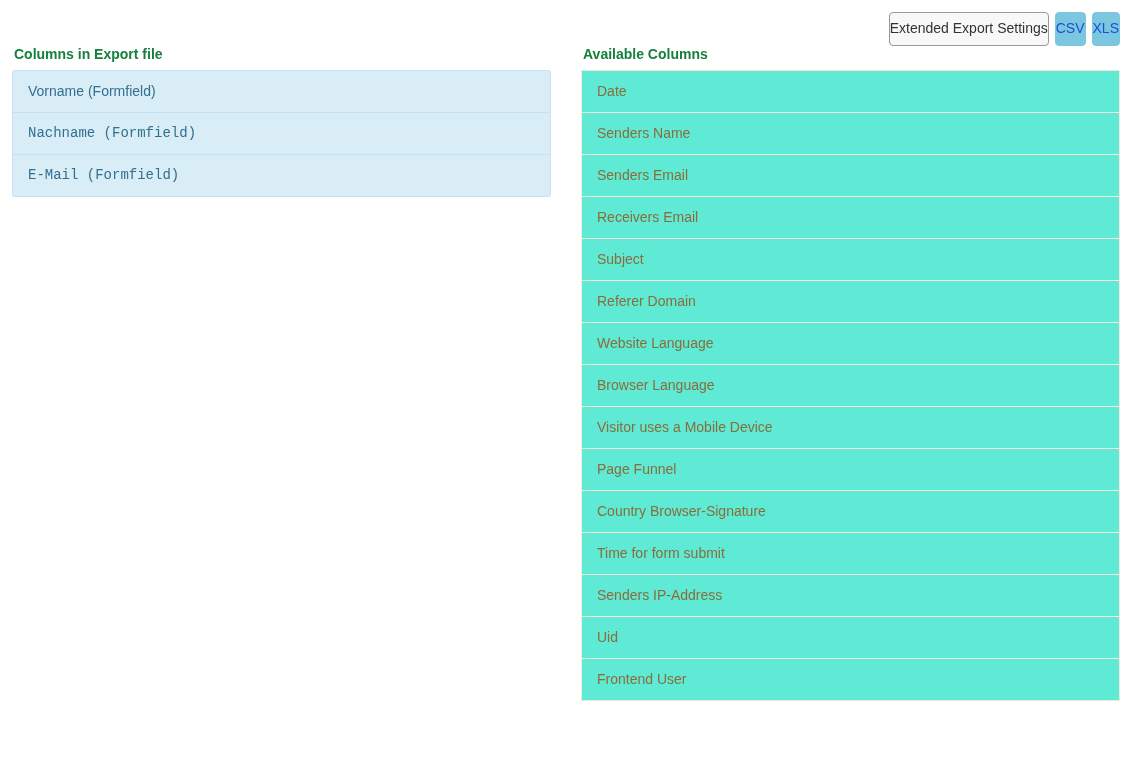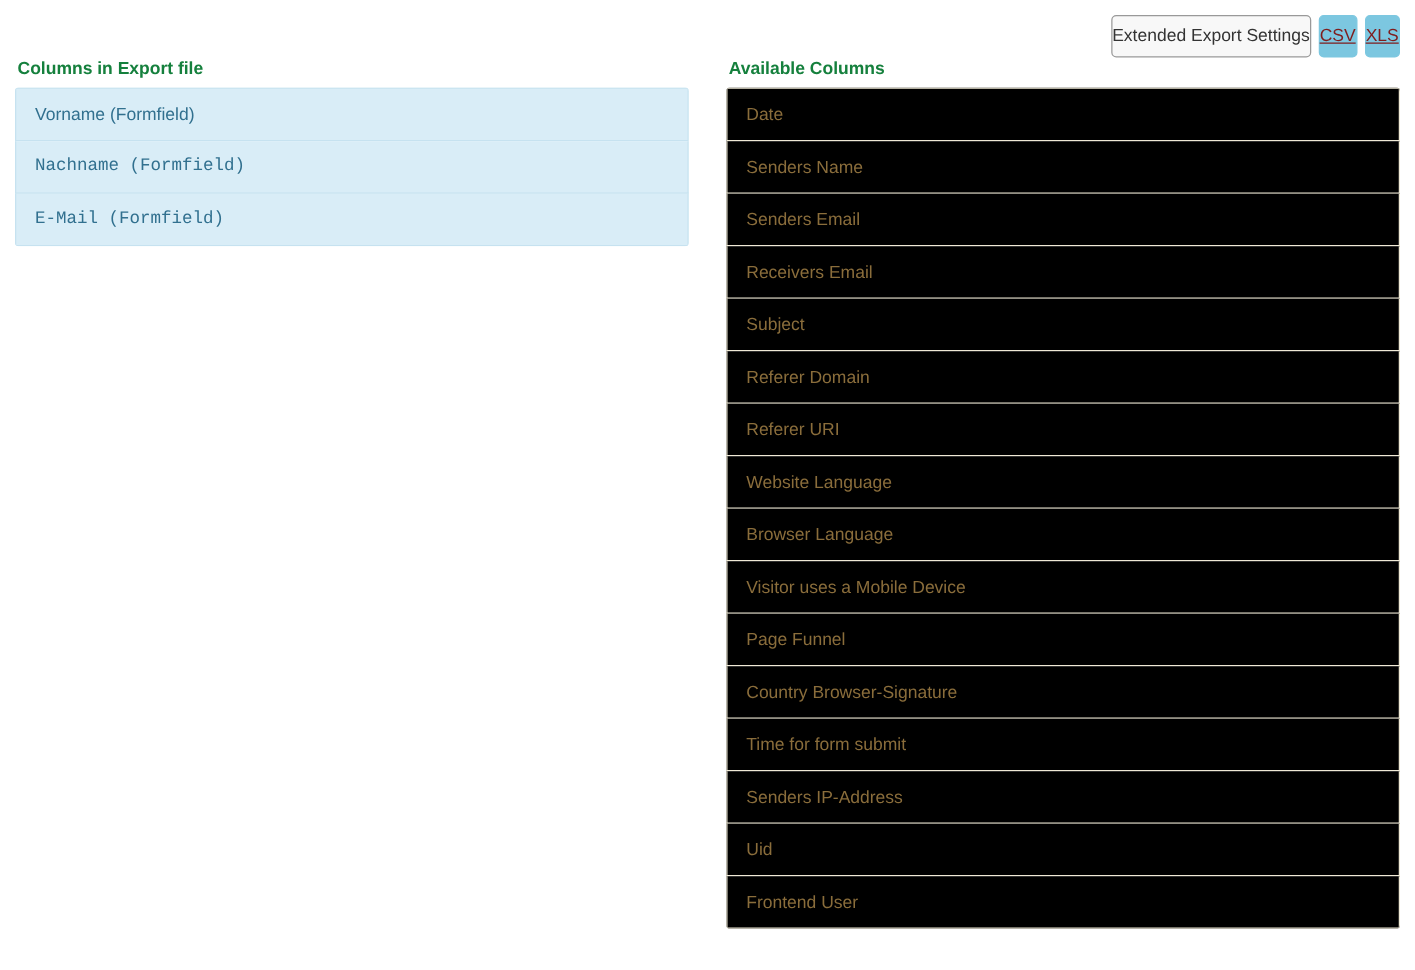--- a/index.html
+++ b/index.html
@@ -38,22 +38,21 @@
     box-sizing: border-box;
   }
   .btn-default {
     background: #f8f8f8;
     border-color: #999999;
     color: #333333;
   }
   .btn-info {
     background: #7cc7e0;
     border-color: #7cc7e0;
-    color: #7f1d1d;
-    text-decoration: underline;
+    color: #1d4ed8;
   }
 
   
   .panes {
     position: absolute;
     top: 46px;
     left: 0;
     right: 0;
     display: flex;
     gap: 30px;
@@ -93,21 +92,21 @@
     border-color: #c6e2f0;
     color: #31708f;
   }
   .list-selected .list-item + .list-item {
     border-top: none;
     font-family: Liberation Mono, monospace;
   }
 
   
   .list-available .list-item {
-    background: #000000;
+    background: #5eead4;
     border-color: #f0ead6;
     color: #8a6d3b;
   }
   .list-available .list-item + .list-item {
     border-top: none;
   }
 </style>
 </head>
 <body>
 
@@ -130,21 +129,20 @@
 
   <div class="pane">
     <div class="pane-title">Available Columns</div>
     <ul class="list list-available">
       <li class="list-item">Date</li>
       <li class="list-item">Senders Name</li>
       <li class="list-item">Senders Email</li>
       <li class="list-item">Receivers Email</li>
       <li class="list-item">Subject</li>
       <li class="list-item">Referer Domain</li>
-      <li class="list-item">Referer URI</li>
       <li class="list-item">Website Language</li>
       <li class="list-item">Browser Language</li>
       <li class="list-item">Visitor uses a Mobile Device</li>
       <li class="list-item">Page Funnel</li>
       <li class="list-item">Country Browser-Signature</li>
       <li class="list-item">Time for form submit</li>
       <li class="list-item">Senders IP-Address</li>
       <li class="list-item">Uid</li>
       <li class="list-item">Frontend User</li>
     </ul>

